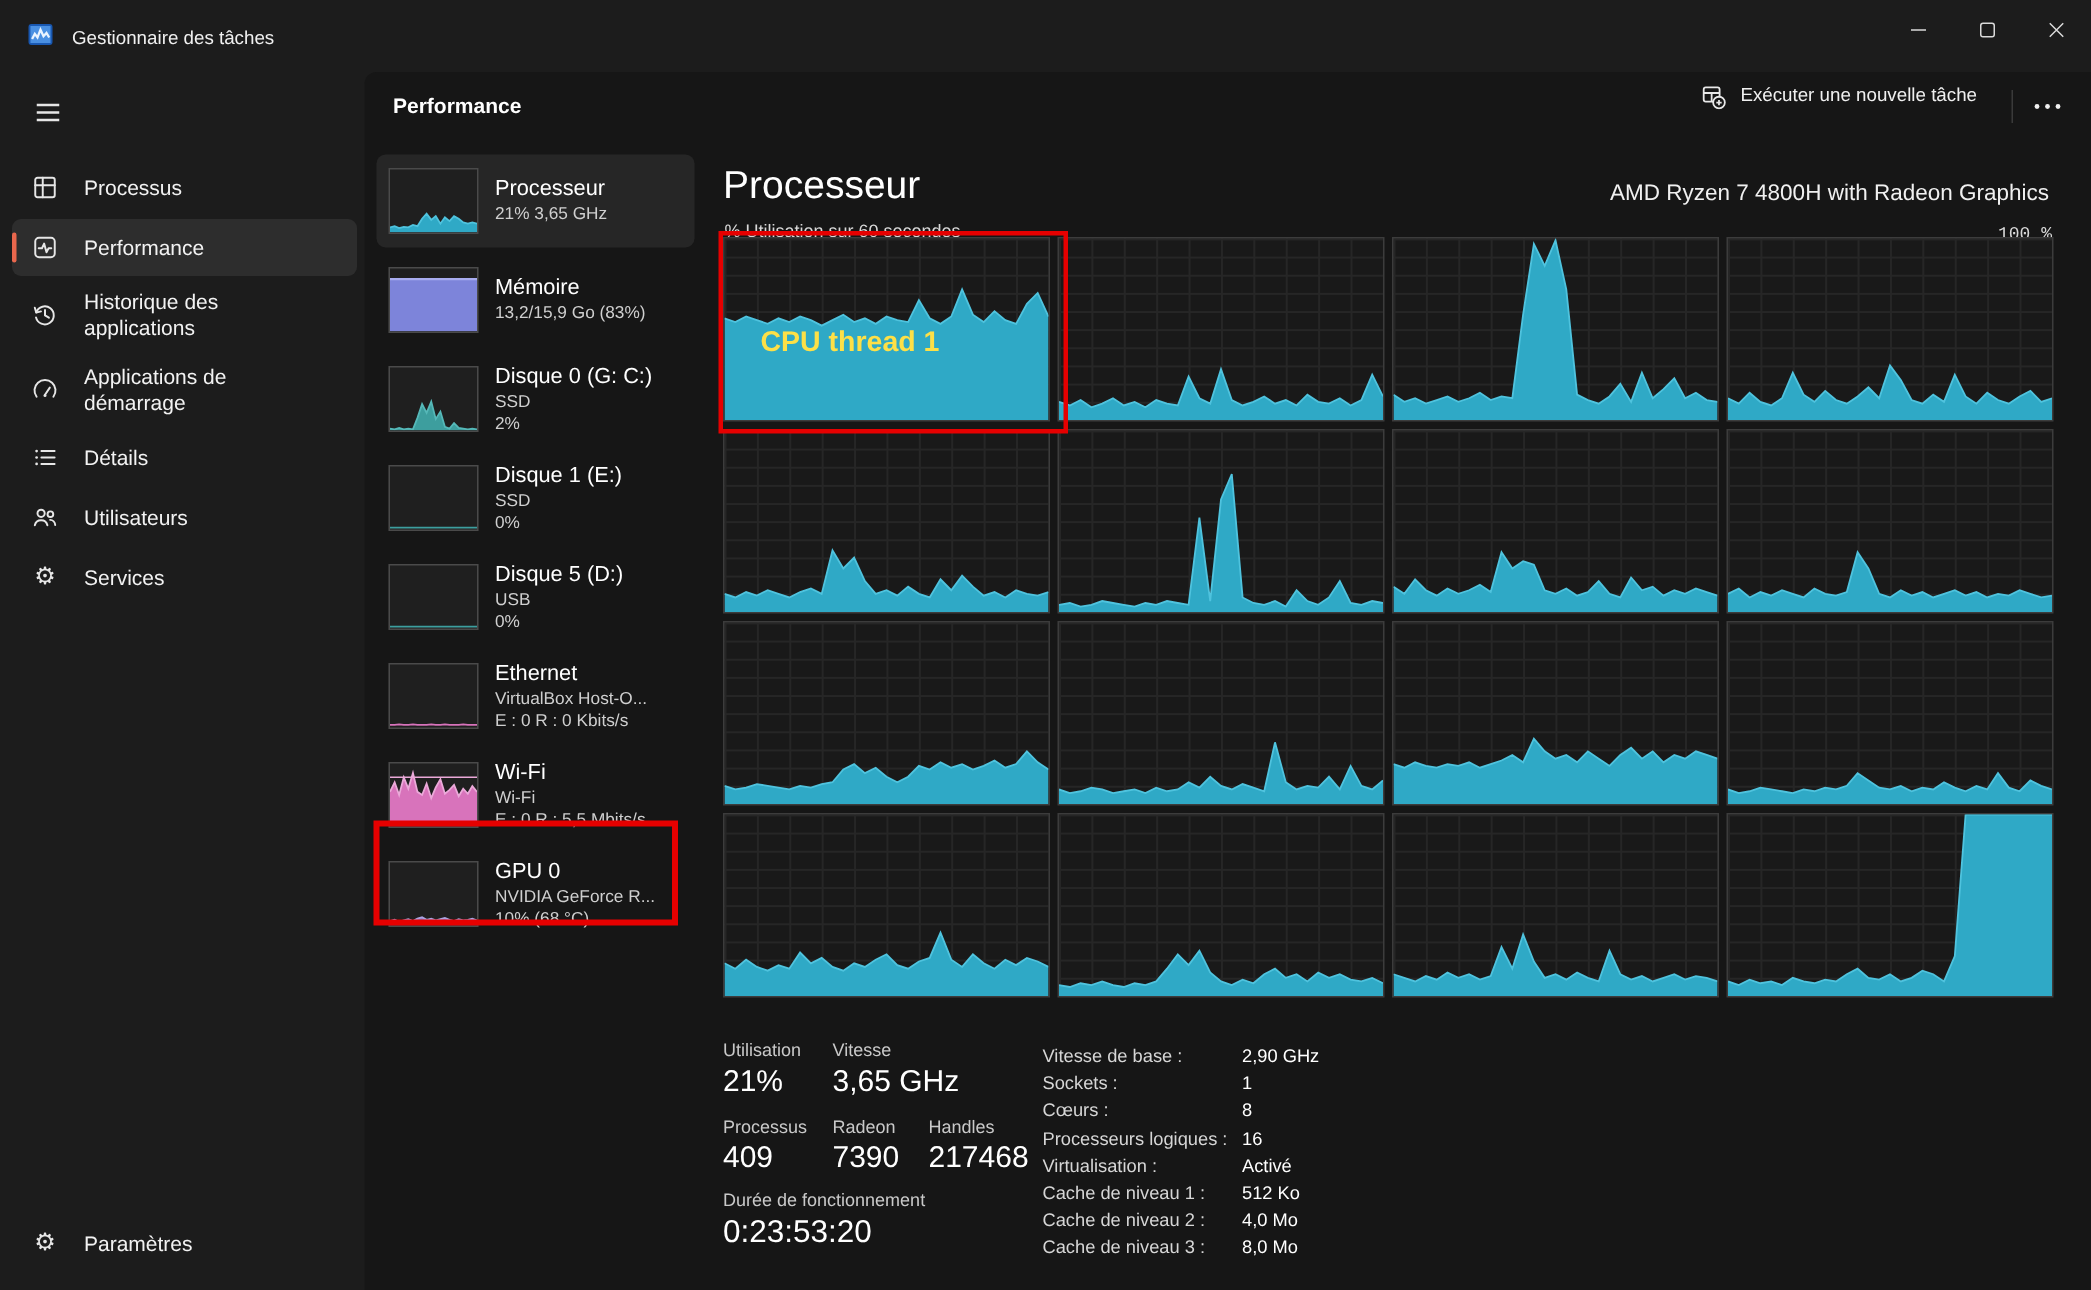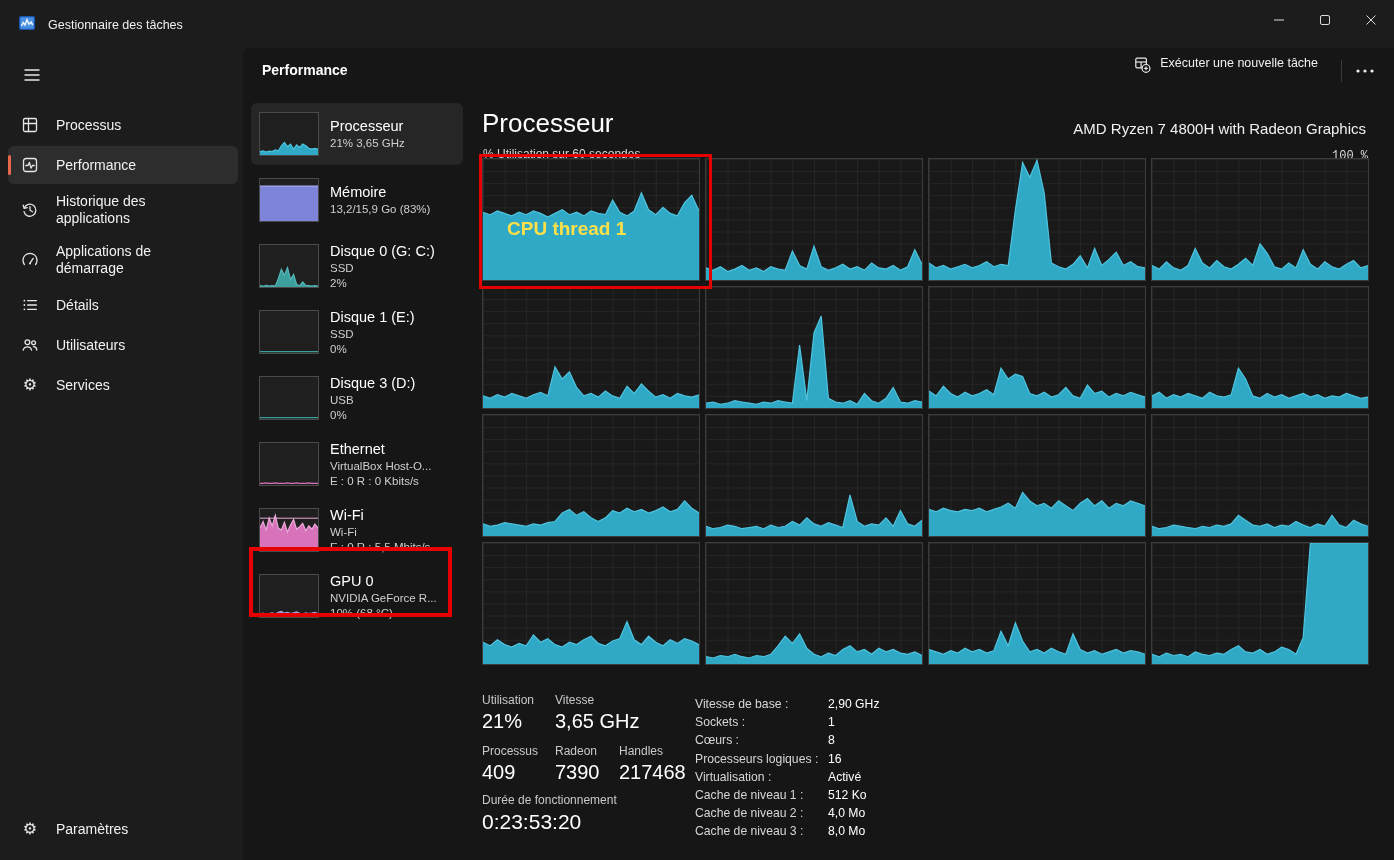--- a/index.html
+++ b/index.html
@@ -282,21 +282,21 @@
     </div>
   </div>
 
   <div class="perf-item">
     <div class="thumb">
             <svg width="100%" height="100%" viewBox="0 0 58 42" preserveAspectRatio="none">
               <polyline points="0.0,40.7 3.1,40.7 6.1,40.7 9.2,40.7 12.2,40.7 15.3,40.7 18.3,40.7 21.4,40.7 24.4,40.7 27.5,40.7 30.5,40.7 33.6,40.7 36.6,40.7 39.7,40.7 42.7,40.7 45.8,40.7 48.8,40.7 51.9,40.7 54.9,40.7 58.0,40.7" fill="none" stroke="#3d9e9e" stroke-width="1.2"></polyline>
             </svg>
           </div>
     <div class="perf-text">
-      <div class="perf-title">Disque 3 (D:)</div>
+      <div class="perf-title">Disque 5 (D:)</div>
       <div class="perf-sub">USB</div>
       <div class="perf-sub">0%</div>
     </div>
   </div>
 
   <div class="perf-item">
     <div class="thumb">
             <svg width="100%" height="100%" viewBox="0 0 58 42" preserveAspectRatio="none">
               <polyline points="0.0,40.3 3.1,40.3 6.1,39.9 9.2,40.3 12.2,40.3 15.3,39.9 18.3,40.3 21.4,40.3 24.4,40.3 27.5,39.9 30.5,40.3 33.6,40.3 36.6,39.9 39.7,40.3 42.7,40.3 45.8,40.3 48.8,39.9 51.9,40.3 54.9,40.3 58.0,40.3" fill="none" stroke="#d873bb" stroke-width="1.2"></polyline>
             </svg>

